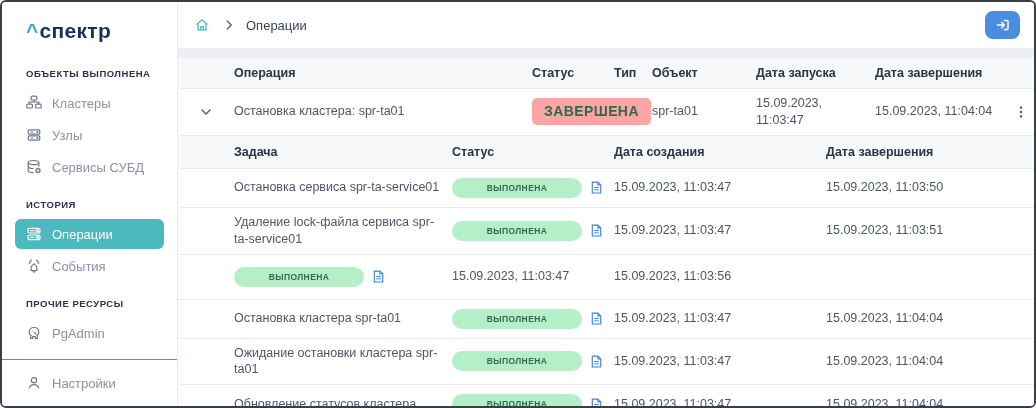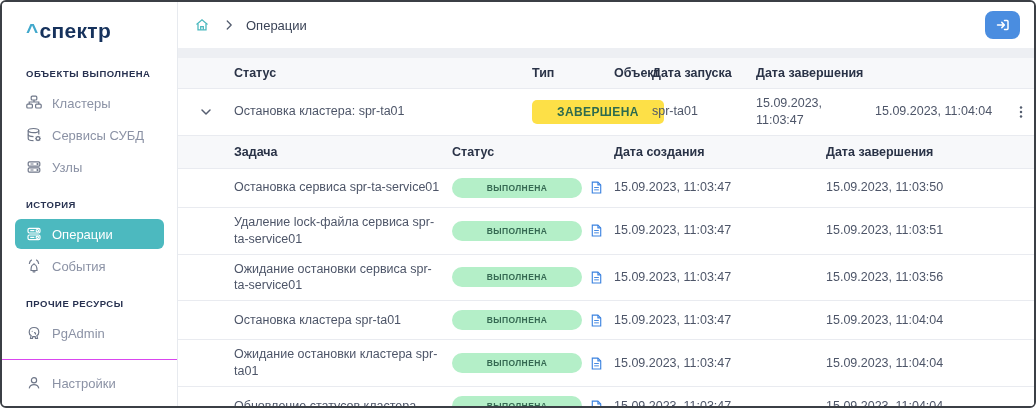--- a/index.html
+++ b/index.html
@@ -83,23 +83,23 @@
     grid-template-columns: 56px 218px 162px 212px 1fr;
     align-items: center;
   }
   .thead { background: #f7f8fa; min-height: 31px; border-bottom: 1px solid #e9ebf0; }
   .th { font-size: 12.5px; font-weight: bold; color: #2a3347; padding-right: 8px; }
   .row { background: #ffffff; border-bottom: 1px solid #e9ebf0; min-height: 39px; }
   .cell { font-size: 12.5px; color: #4d5568; padding: 6px 8px 6px 0; line-height: 1.35; }
   .center { display: flex; justify-content: center; align-items: center; }
   .badge-done {
     display: inline-block;
-    background: #fde047; color: #2e6b4e;
-    font-size: 12px; font-weight: bold; letter-spacing: .4px;
-    padding: 4px 25px; border-radius: 5px;
+    background: #fca5a5; color: #2e6b4e;
+    font-size: 14px; font-weight: bold; letter-spacing: .4px;
+    padding: 4px 12px; border-radius: 5px;
   }
   .status-cell { display: flex; align-items: center; gap: 7px; padding-right: 10px; }
   .badge-pill {
     flex: 0 0 130px; width: 130px;
     background: #b4efc8; color: #356952;
     font-size: 8.5px; font-weight: bold; letter-spacing: .4px;
     text-align: center; padding: 5px 0; border-radius: 10px;
   }
   .file-btn { color: #3b82e0; display: flex; cursor: pointer; background: none; border: none; padding: 0; }
   .chev-btn, .kebab-btn { background: none; border: none; color: #555e70; cursor: pointer; display: flex; align-items: center; justify-content: center; }
@@ -192,32 +192,32 @@
         <span class="ico">
             <svg width="16" height="16" viewBox="0 0 16 16">
               <use href="#i-cluster"></use>
             </svg>
           </span>
         <span>Кластеры</span>
       </div>
       <div class="nav-item">
         <span class="ico">
             <svg width="16" height="16" viewBox="0 0 16 16">
+              <use href="#i-nodes"></use>
+            </svg>
+          </span>
+        <span>Узлы</span>
+      </div>
+      <div class="nav-item">
+        <span class="ico">
+            <svg width="16" height="16" viewBox="0 0 16 16">
               <use href="#i-dbgear"></use>
             </svg>
           </span>
         <span>Сервисы СУБД</span>
-      </div>
-      <div class="nav-item">
-        <span class="ico">
-            <svg width="16" height="16" viewBox="0 0 16 16">
-              <use href="#i-nodes"></use>
-            </svg>
-          </span>
-        <span>Узлы</span>
       </div>
 
       <div class="section-title">ИСТОРИЯ</div>
 
       <div class="nav-item active">
         <span class="ico">
             <svg width="16" height="16" viewBox="0 0 16 16">
               <use href="#i-operations"></use>
             </svg>
           </span>
@@ -277,20 +277,21 @@
           </span>
       </button>
     </div>
 
     <div class="gap"></div>
 
     <div class="table-card">
 
       <div class="op-grid thead">
         <div class="th"></div>
+        <div class="th">Операция</div>
         <div class="th">Статус</div>
         <div class="th">Тип</div>
         <div class="th">Объект</div>
         <div class="th">Дата запуска</div>
         <div class="th">Дата завершения</div>
         <div class="th"></div>
       </div>
 
       <div class="op-grid row" style="min-height:42px">
         <div class="center">
@@ -352,21 +353,20 @@
                 <use href="#i-file"></use>
               </svg>
             </button>
         </div>
         <div class="cell">15.09.2023, 11:03:47</div>
         <div class="cell">15.09.2023, 11:03:51</div>
       </div>
 
       <div class="task-grid row" style="min-height:45px">
         <div></div>
-        <div class="cell">Ожидание остановки сервиса spr-ta-service01</div>
         <div class="status-cell">
           <span class="badge-pill">ВЫПОЛНЕНА</span>
           <button class="file-btn">
               <svg width="15" height="15" viewBox="0 0 16 16">
                 <use href="#i-file"></use>
               </svg>
             </button>
         </div>
         <div class="cell">15.09.2023, 11:03:47</div>
         <div class="cell">15.09.2023, 11:03:56</div>

